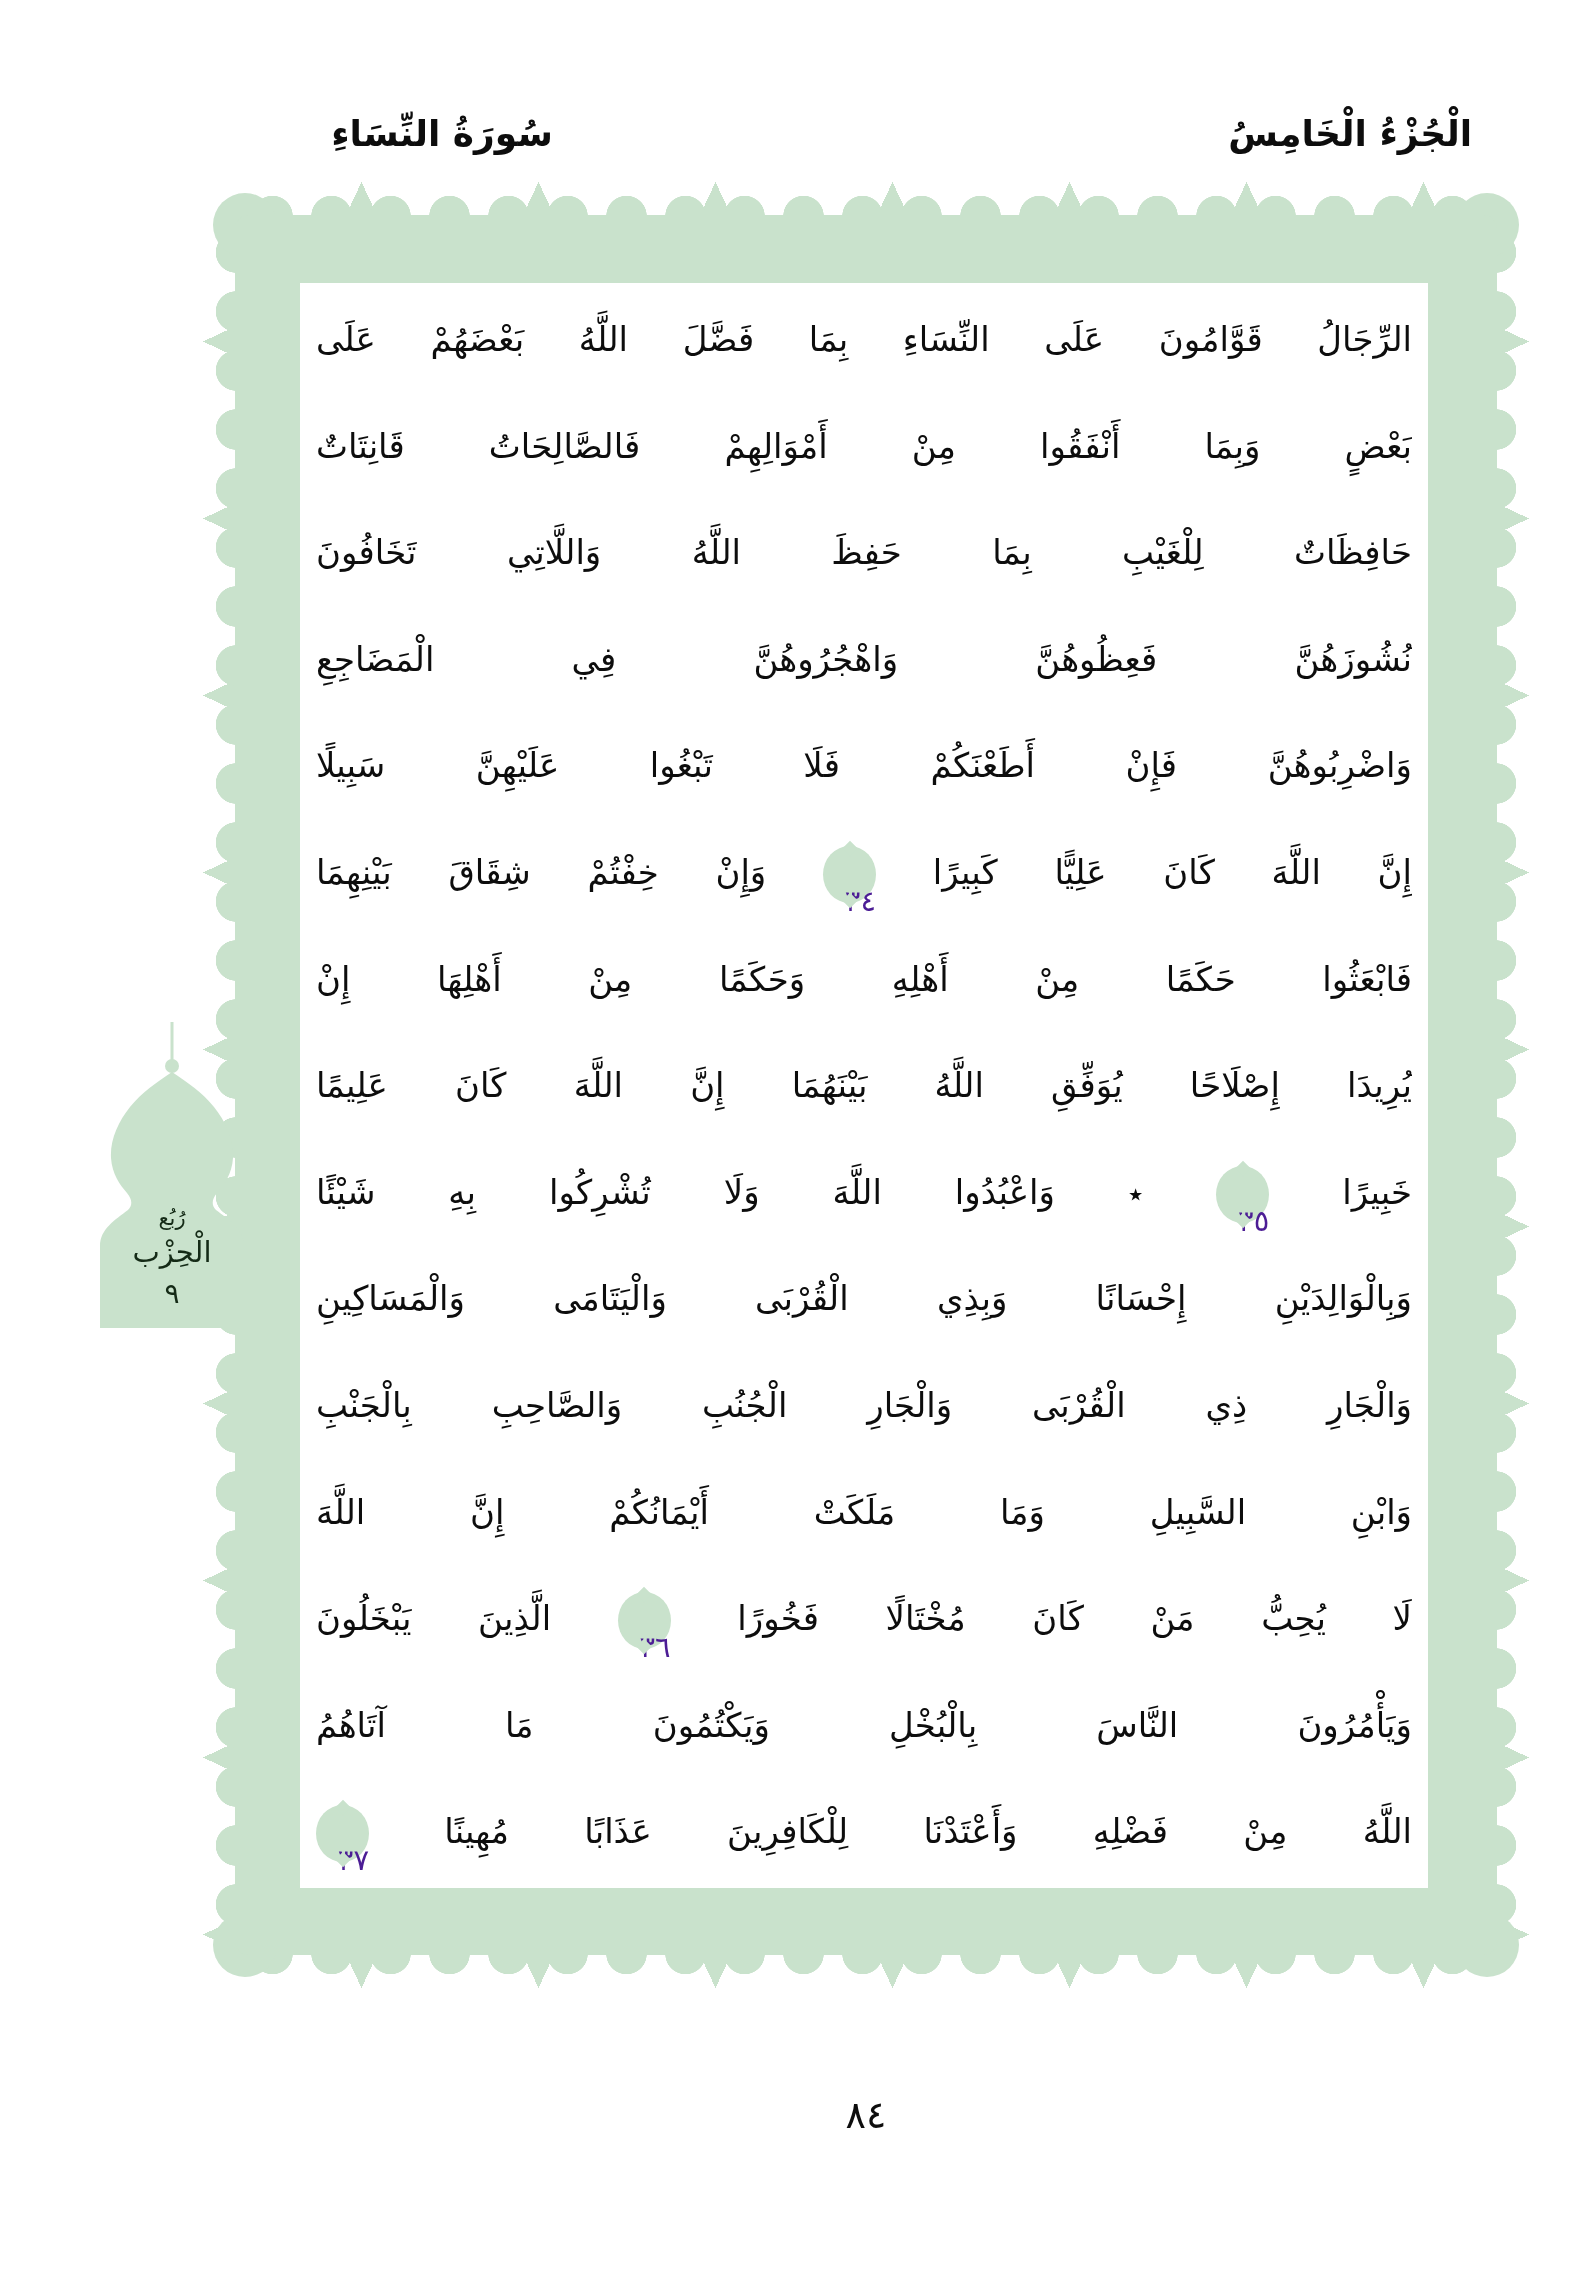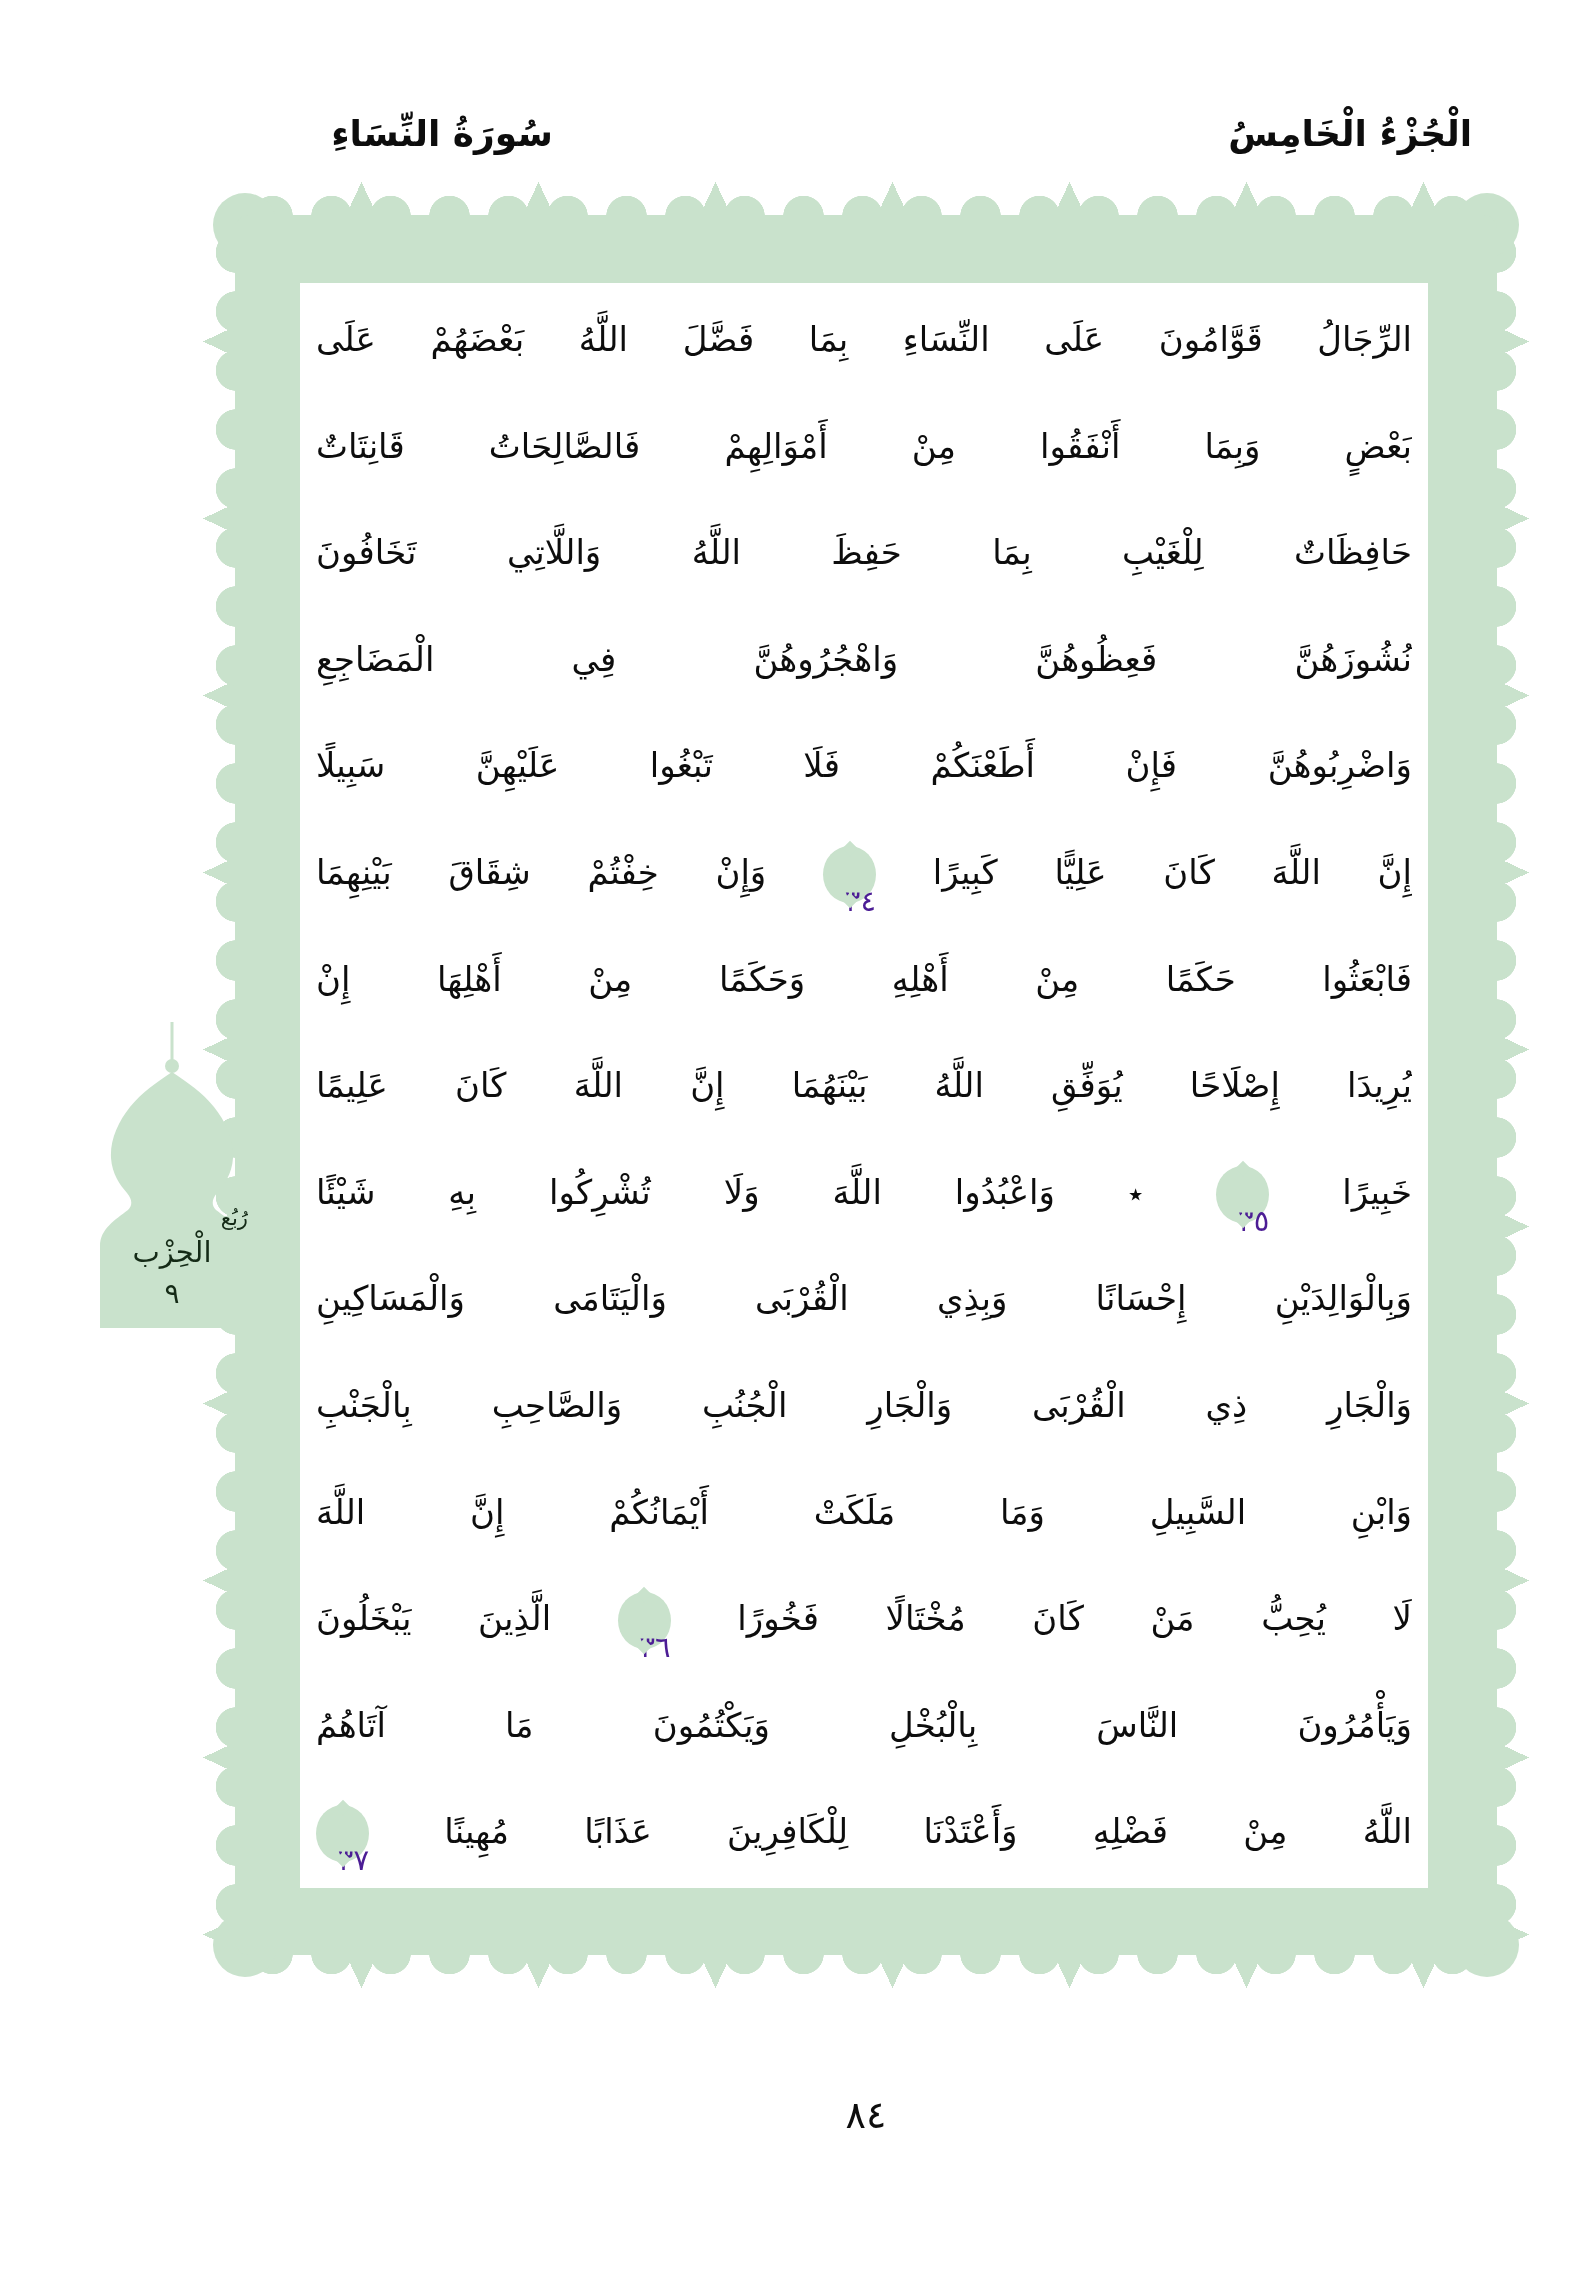--- a/index.html
+++ b/index.html
@@ -74,21 +74,21 @@
   .ayah-badge::before{top:-3px;}
   .ayah-badge::after{bottom:-3px;}
   .ayah-num{display:inline-block;width:100%;line-height:57px;font-size:29px;color:#4c1d95;}
   .hizb-star{font-size:28px;vertical-align:middle;}
 
   
   .dome{position:absolute;left:96px;top:1022px;width:152px;height:306px;}
   .dome svg{position:absolute;left:0;top:0;}
   .dome-text{position:absolute;width:100%;text-align:center;direction:rtl;
              color:#142a16;white-space:nowrap;}
-  .dome-t1{top:183px;font-size:21px;line-height:26px;text-align:right;}
+  .dome-t1{top:183px;font-size:21px;line-height:26px;}
   .dome-t2{top:212px;font-size:29px;line-height:36px;font-weight:normal;}
   .dome-t3{top:255px;font-size:28px;line-height:34px;}
 
   
   .page-num{position:absolute;left:235px;top:2080px;width:1262px;height:70px;
             text-align:center;font-size:38px;line-height:70px;}
 </style>
 </head>
 <body>
 

